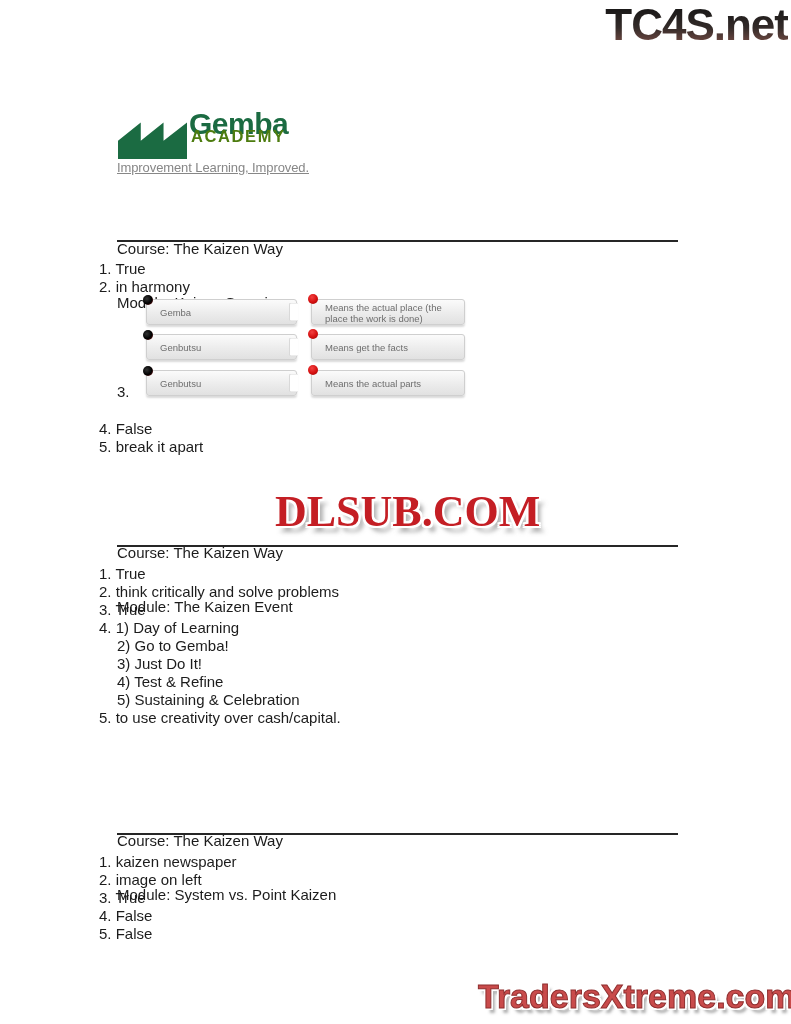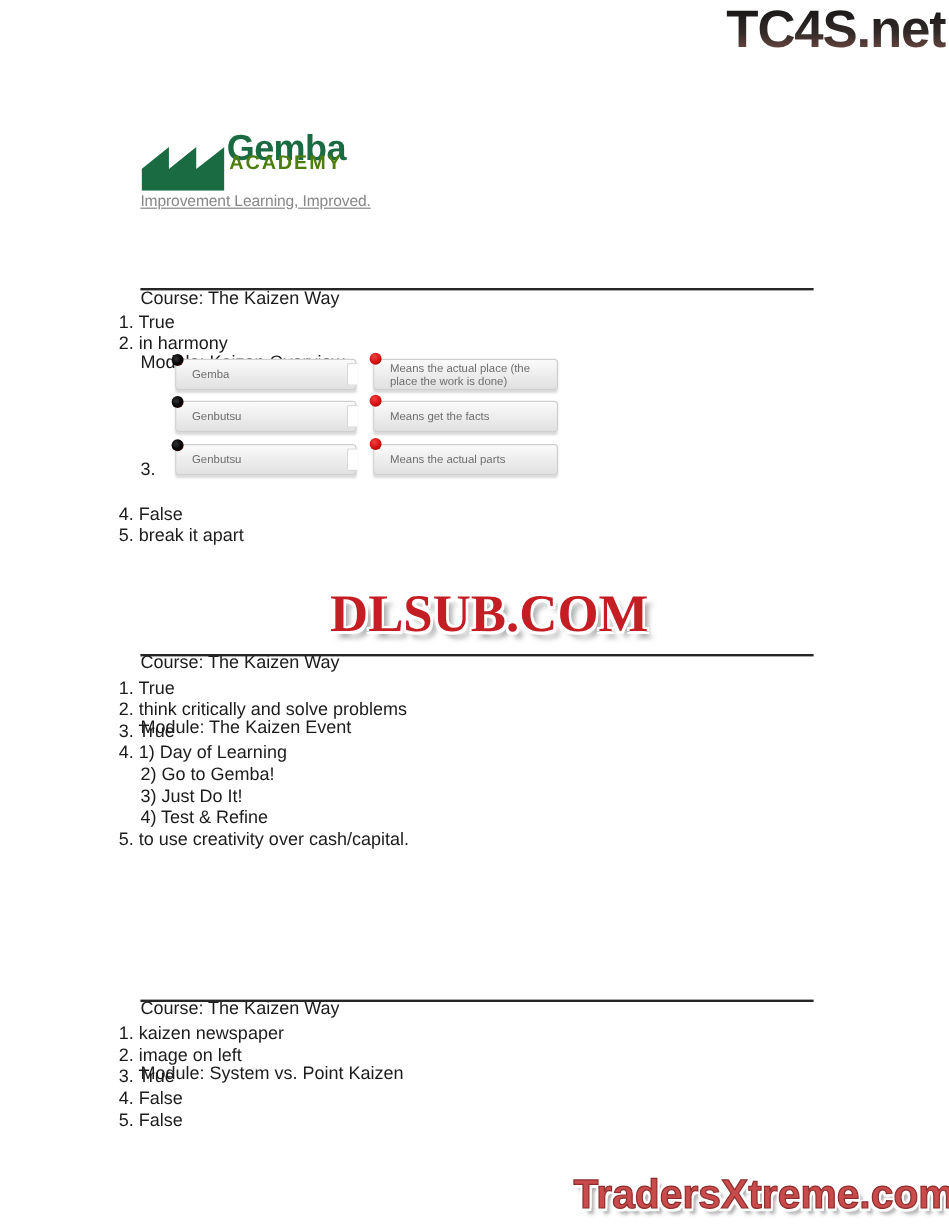--- a/index.html
+++ b/index.html
@@ -174,20 +174,21 @@
   <div class="wm-mid">DLSUB.COM</div>
 
   <div class="answers" style="top:565px;">
     <div class="line">1. True</div>
     <div class="line">2. think critically and solve problems</div>
     <div class="line">3. True</div>
     <div class="line">4. 1) Day of Learning</div>
     <div class="line indent">2) Go to Gemba!</div>
     <div class="line indent">3) Just Do It!</div>
     <div class="line indent">4) Test &amp; Refine</div>
+    <div class="line indent">5) Sustaining &amp; Celebration</div>
     <div class="line">5. to use creativity over cash/capital.</div>
   </div>
 
   <div class="hdr" style="top:796px;">
     <div>Course: The Kaizen Way</div>
     <div>Module: System vs. Point Kaizen</div>
   </div>
   <div class="rule" style="top:833px;"></div>
 
   <div class="answers" style="top:853px;">

